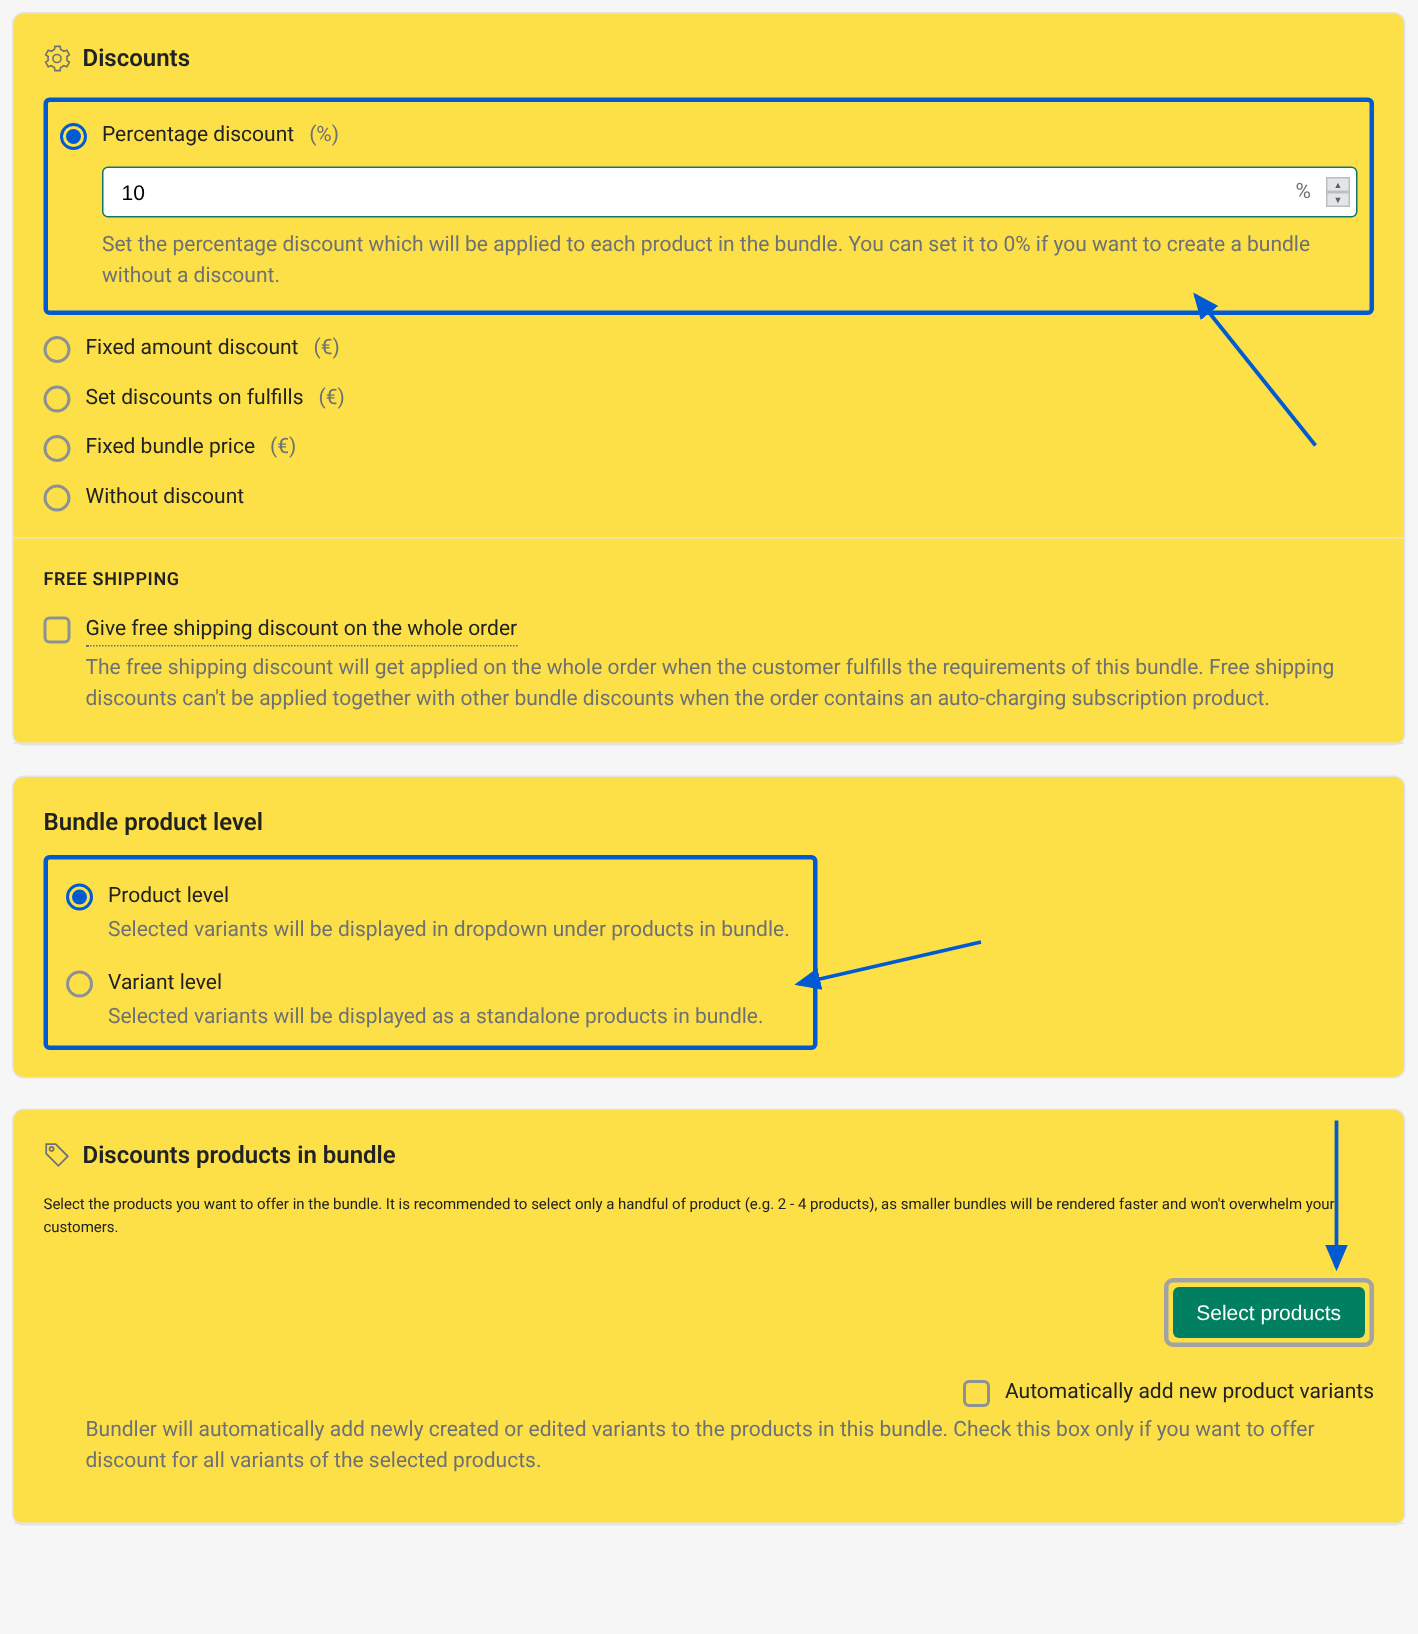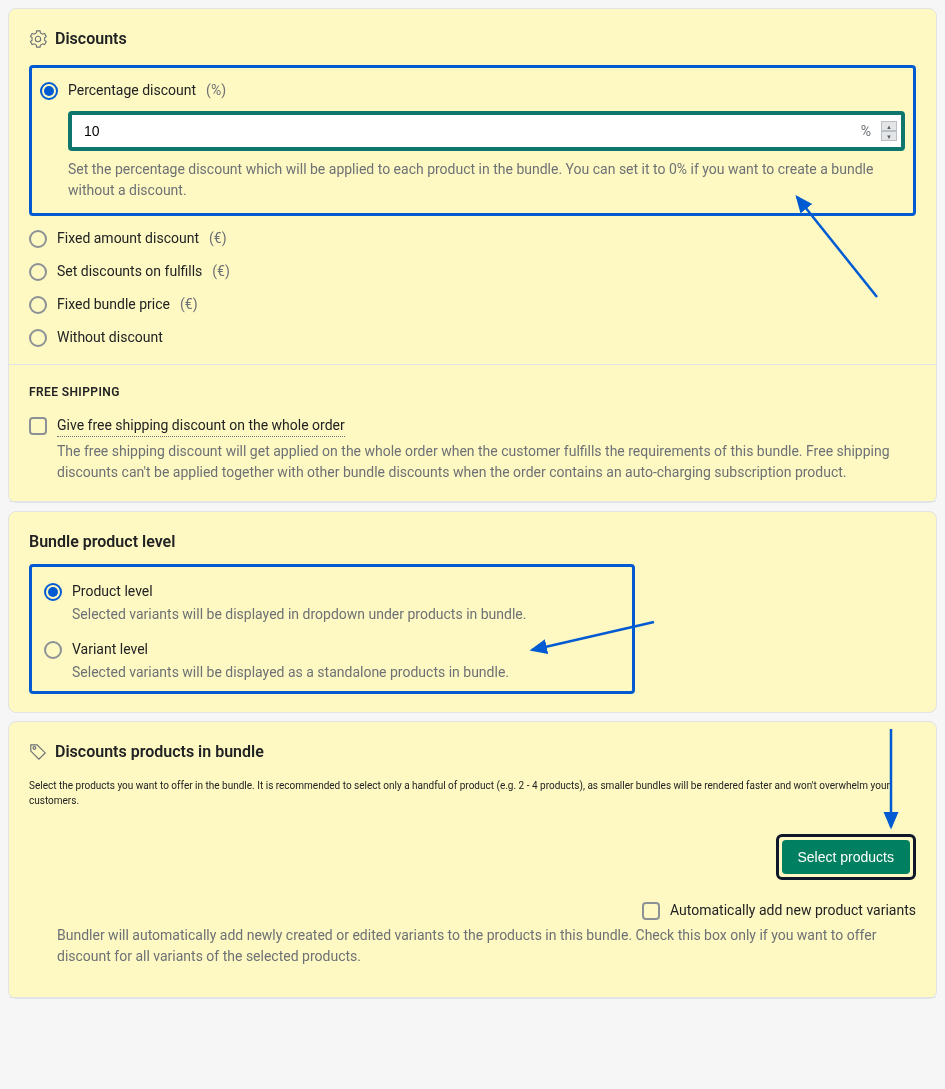--- a/index.html
+++ b/index.html
@@ -6,24 +6,24 @@
   body {
     margin: 0;
     padding: 8px;
     font-family: -apple-system, BlinkMacSystemFont, "Segoe UI", Roboto, sans-serif;
     background: #f6f6f7;
     color: #202223;
     font-size: 14px;
     line-height: 1.5;
   }
   .card {
-    background: #fef9c3;
+    background: #fde047;
     border: 1px solid #e1e3e5;
     border-radius: 8px;
-    margin-bottom: 8px;
+    margin-bottom: 20px;
     position: relative;
   }
   .card-section {
     padding: 18px 20px;
     border-bottom: 1px solid #e1e3e5;
   }
   .card-section:last-child { border-bottom: none; }
   .card-title {
     font-size: 16px;
     font-weight: 600;
@@ -84,21 +84,21 @@
     height: 18px;
     border: 2px solid #8c9196;
     border-radius: 4px;
     flex-shrink: 0;
   }
   .label-text { color: #202223; }
   .label-suffix { color: #6d7175; }
   .input-row {
     display: flex;
     margin: 10px 0 8px 28px;
-    border: 4px solid #0f766e;
+    border: 1px solid #0f766e;
     border-radius: 4px;
     align-items: center;
     background: #fff;
   }
   .input-row input {
     flex: 1;
     border: none;
     padding: 8px 12px;
     font-size: 14px;
     outline: none;
@@ -171,21 +171,21 @@
   .btn-primary {
     background: #008060;
     color: #fff;
     border: none;
     padding: 9px 16px;
     border-radius: 4px;
     cursor: pointer;
     font-size: 14px;
   }
   .btn-highlight {
-    border: 3px solid #0f172a;
+    border: 3px solid #a3a3a3;
     border-radius: 6px;
     padding: 3px;
     display: inline-block;
     float: right;
   }
   .clearfix::after { content: ""; clear: both; display: table; }
   svg.arrow {
     position: absolute;
     pointer-events: none;
   }
@@ -261,21 +261,21 @@
         </marker>
       </defs>
     <line x1="90" y1="110" x2="10" y2="10" stroke="#005bd3" stroke-width="2.5" marker-end="url(#ah1)"></line>
   </svg>
 </div>
 
 <div class="card" style="position:relative;">
   <div class="card-section" style="border-bottom:none;">
     <div class="section-title-plain">Bundle product level</div>
 
-    <div class="highlight-blue" style="width:606px;">
+    <div class="highlight-blue" style="width:516px;">
       <div class="highlight-blue-inner" style="padding:14px 12px 8px;">
         <div class="radio-option">
           <div class="radio-row" style="margin-bottom:0;">
             <div class="radio selected"></div>
             <span class="label-text">Product level</span>
           </div>
           <div class="opt-desc">Selected variants will be displayed in dropdown under products in bundle.</div>
         </div>
         <div class="radio-option" style="margin-bottom:0;">
           <div class="radio-row" style="margin-bottom:0;">

